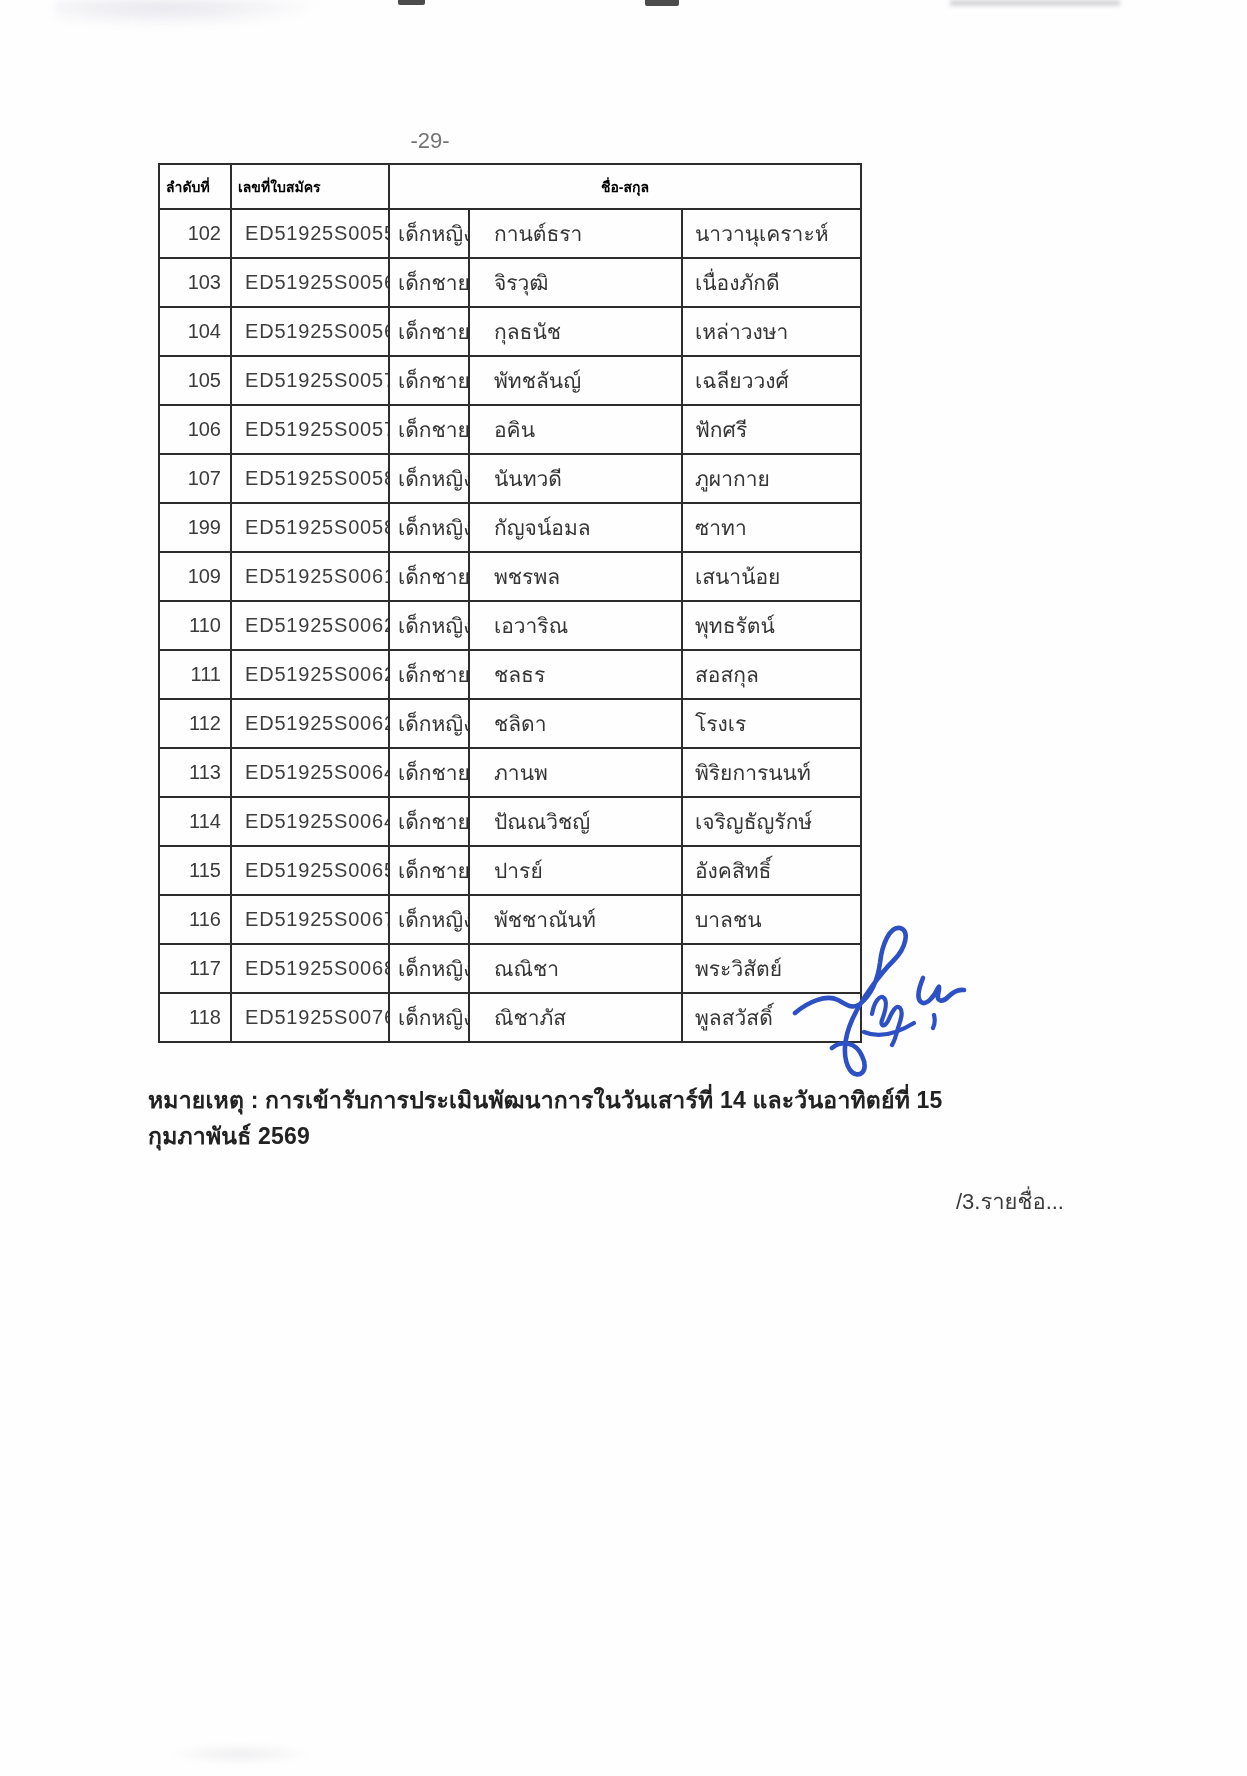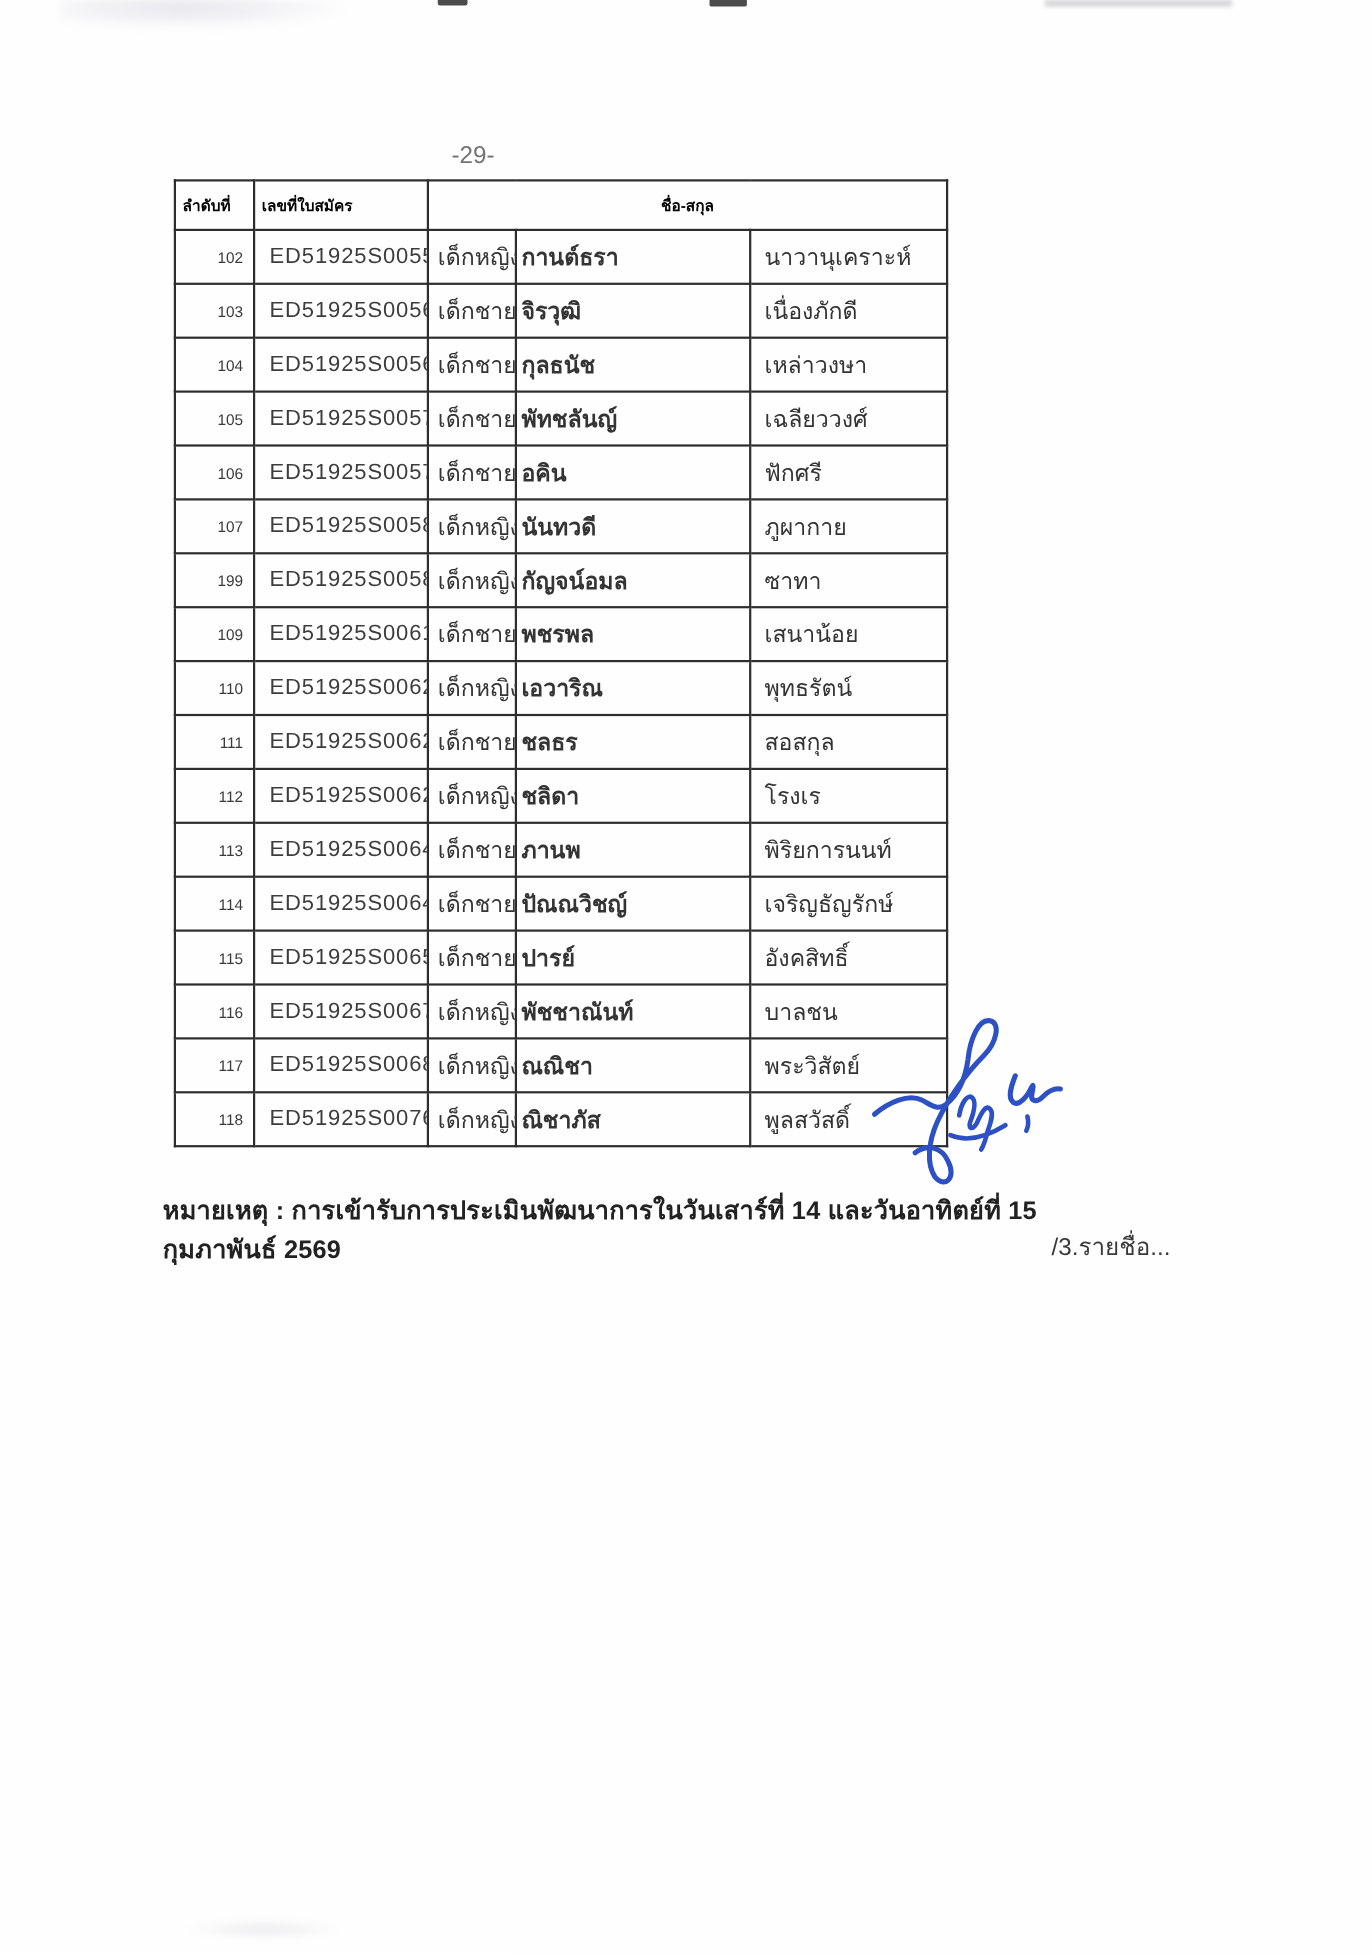--- a/index.html
+++ b/index.html
@@ -49,36 +49,36 @@
     border:2px solid #2d2d2d;
     overflow:hidden;white-space:nowrap;
     vertical-align:middle;
   }
   .doc-table th{
     height:43px;font-size:14px;font-weight:bold;color:#000000;
     padding:0 6px;text-align:left;
   }
   .doc-table th.h-name{text-align:center;}
   .doc-table td{height:45px;font-size:21px;color:#343434;}
-  td.c-no{text-align:right;padding-right:9px;font-size:14px;color:#3a3a3a;}
+  td.c-no{text-align:right;padding-right:9px;font-size:20px;color:#3a3a3a;}
   td.c-appid{padding-left:13px;font-size:20px;letter-spacing:0.8px;color:#3d3d3d;}
   td.c-title{padding-left:8px;}
-  td.c-first{padding-left:4px;font-weight:bold;}
+  td.c-first{padding-left:24px;}
   td.c-last{padding-left:12px;}
   
   .note-line1{
     position:absolute;left:148px;top:1082px;width:900px;
     font-size:23px;font-weight:bold;color:#222;letter-spacing:0.2px;
   }
   .note-line2{
     position:absolute;left:148px;top:1124px;width:900px;
     font-size:23px;font-weight:bold;color:#222;letter-spacing:0.2px;
   }
   .continuation{
-    position:absolute;left:930px;top:1116px;width:160px;
+    position:absolute;left:930px;top:1184px;width:160px;
     font-size:22px;color:#3a3a3a;text-align:center;
   }
   
   .signature{
     position:absolute;left:788px;top:918px;width:188px;height:175px;
     pointer-events:none;
   }
   .signature path{fill:none;stroke-linecap:round;stroke-linejoin:round;}
 </style>
 </head>

